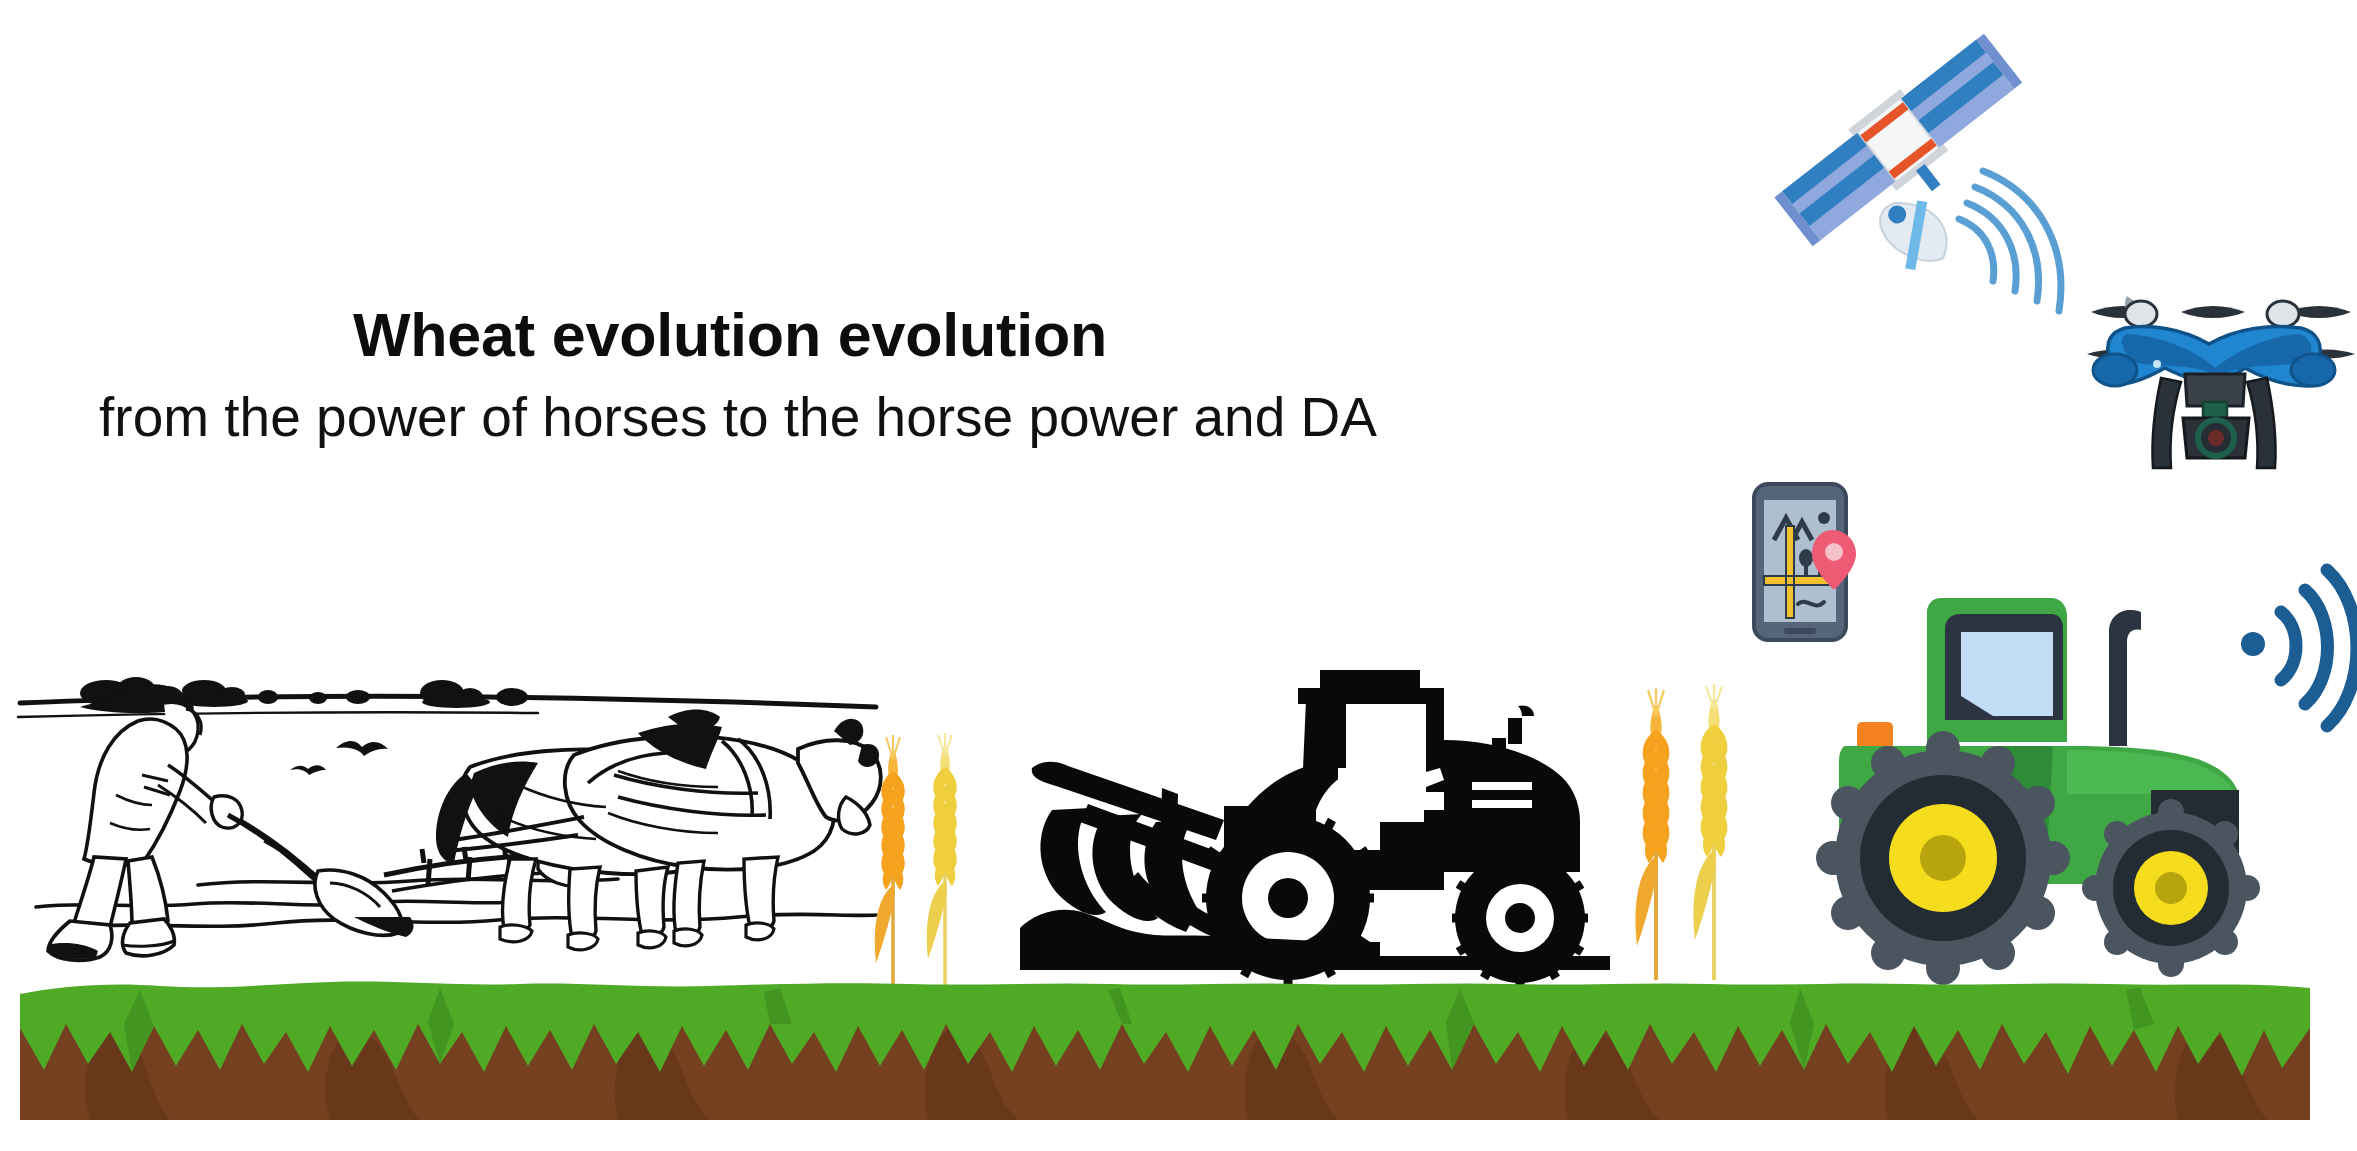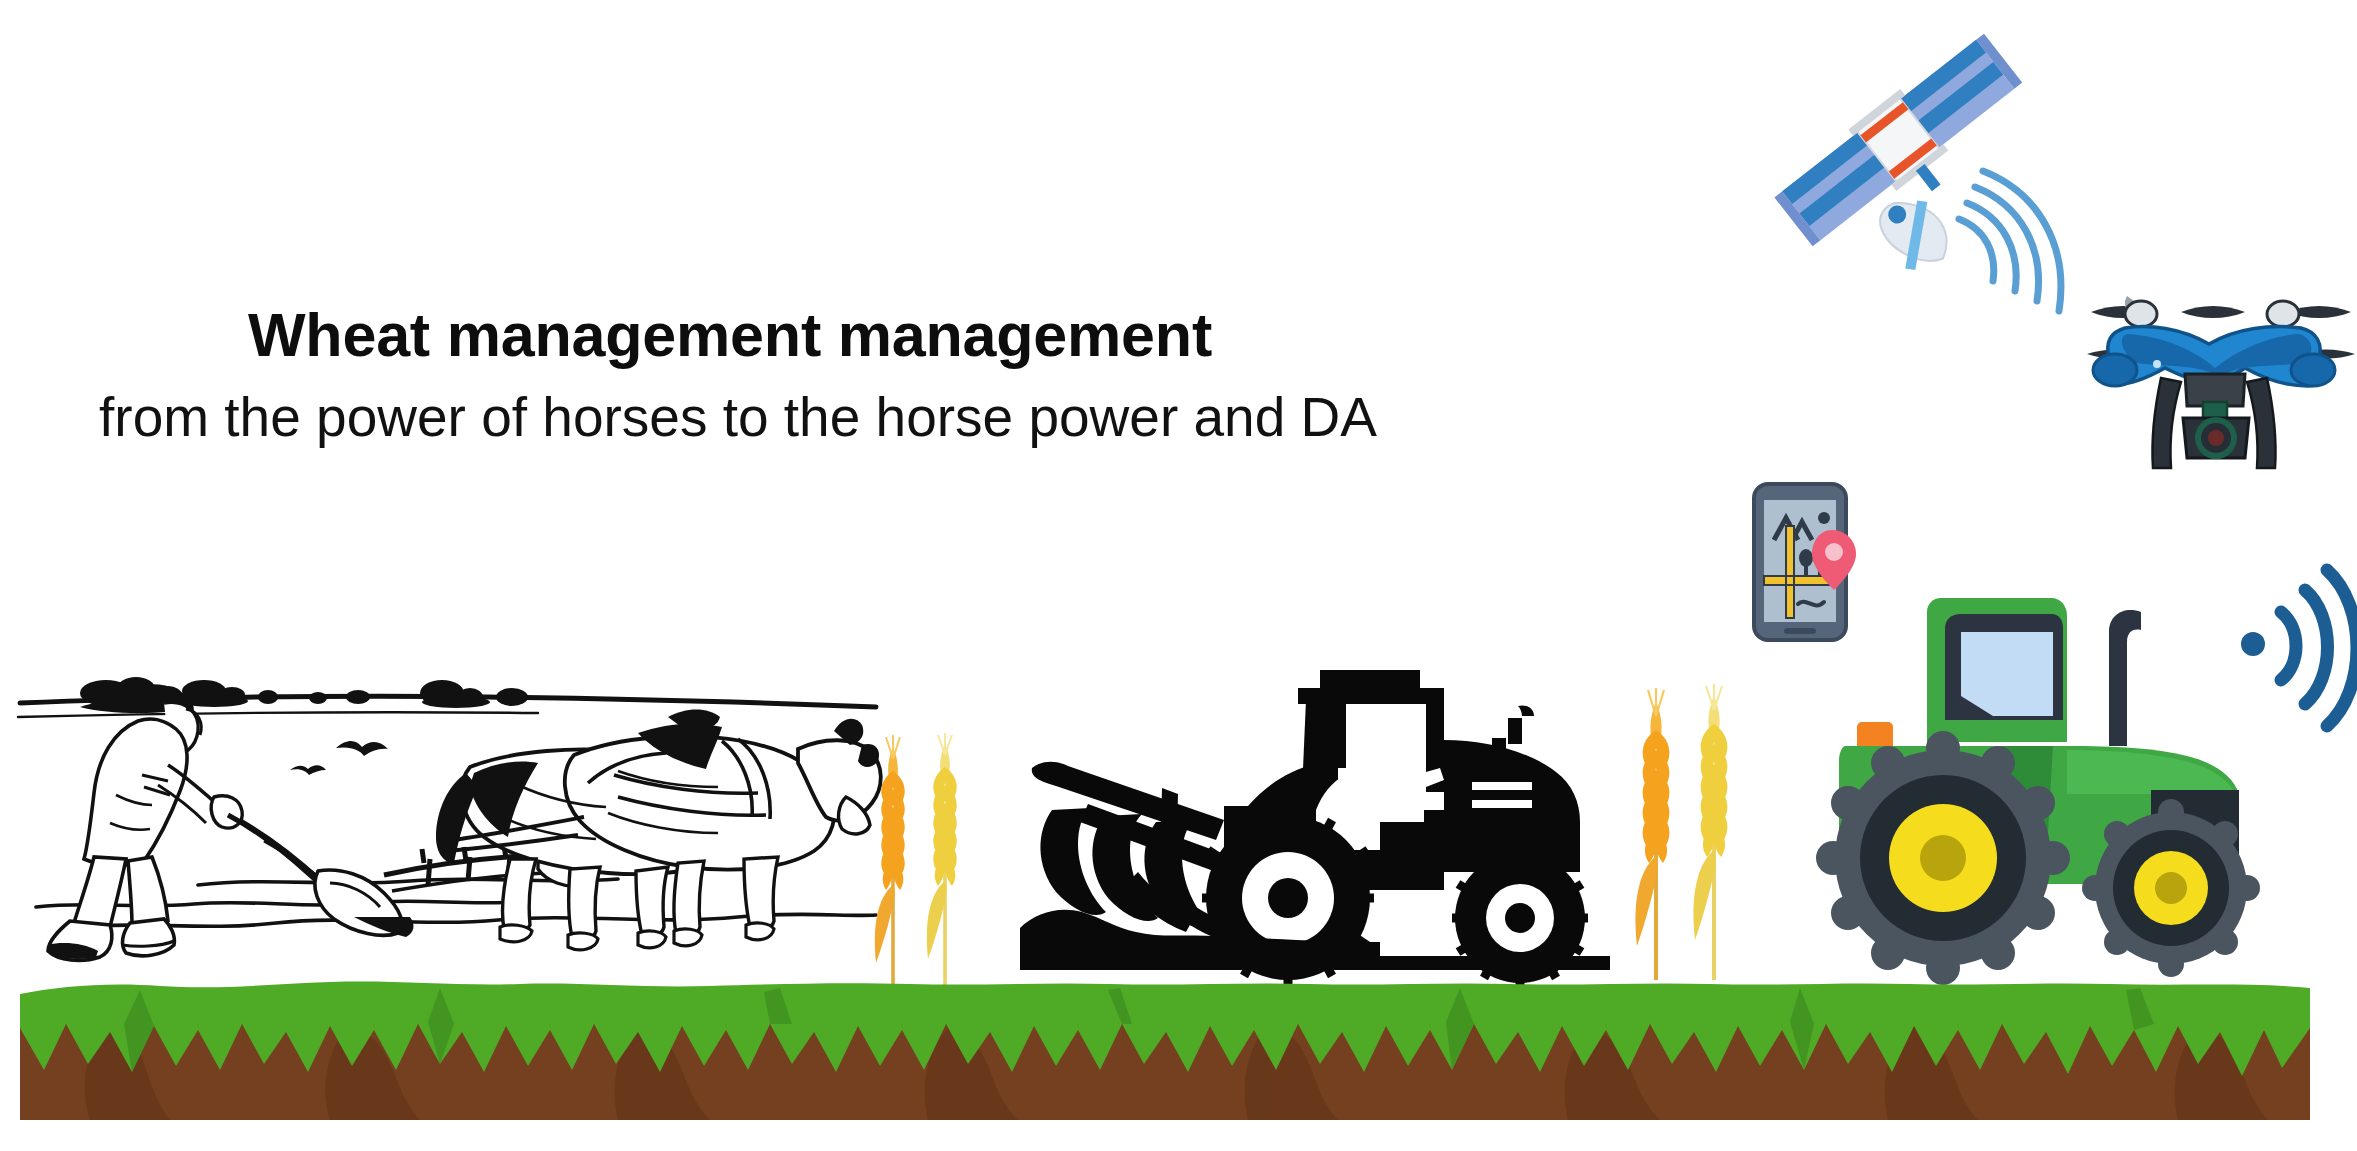--- a/index.html
+++ b/index.html
@@ -65,21 +65,21 @@
   #green-tractor-icon  { left: 1815px; top: 570px; width: 540px;  height: 410px; }
 
   svg { display: block; overflow: visible; }
 </style>
 </head>
 <body>
 
 <div id="canvas">
 
   <div id="title-block" class="abs">
-    <div id="main-title">Wheat management management</div>
+    <div id="main-title">Wheat evolution evolution</div>
     <div id="subtitle">from the power of horses to the horse power and DA</div>
   </div>
 
   <div id="horse-plowing-scene" class="abs">
     <svg width="860" height="345" viewBox="0 0 860 345">
       <g fill="none" stroke="#111111" stroke-width="3.4" stroke-linecap="round" stroke-linejoin="round">
 
         <path d="M2 58 C 120 53, 300 50, 470 52 C 620 54, 760 58, 858 62" stroke-width="5"></path>
 
         <path d="M0 72 C 160 68, 340 66, 520 68" stroke-width="2.4"></path>

